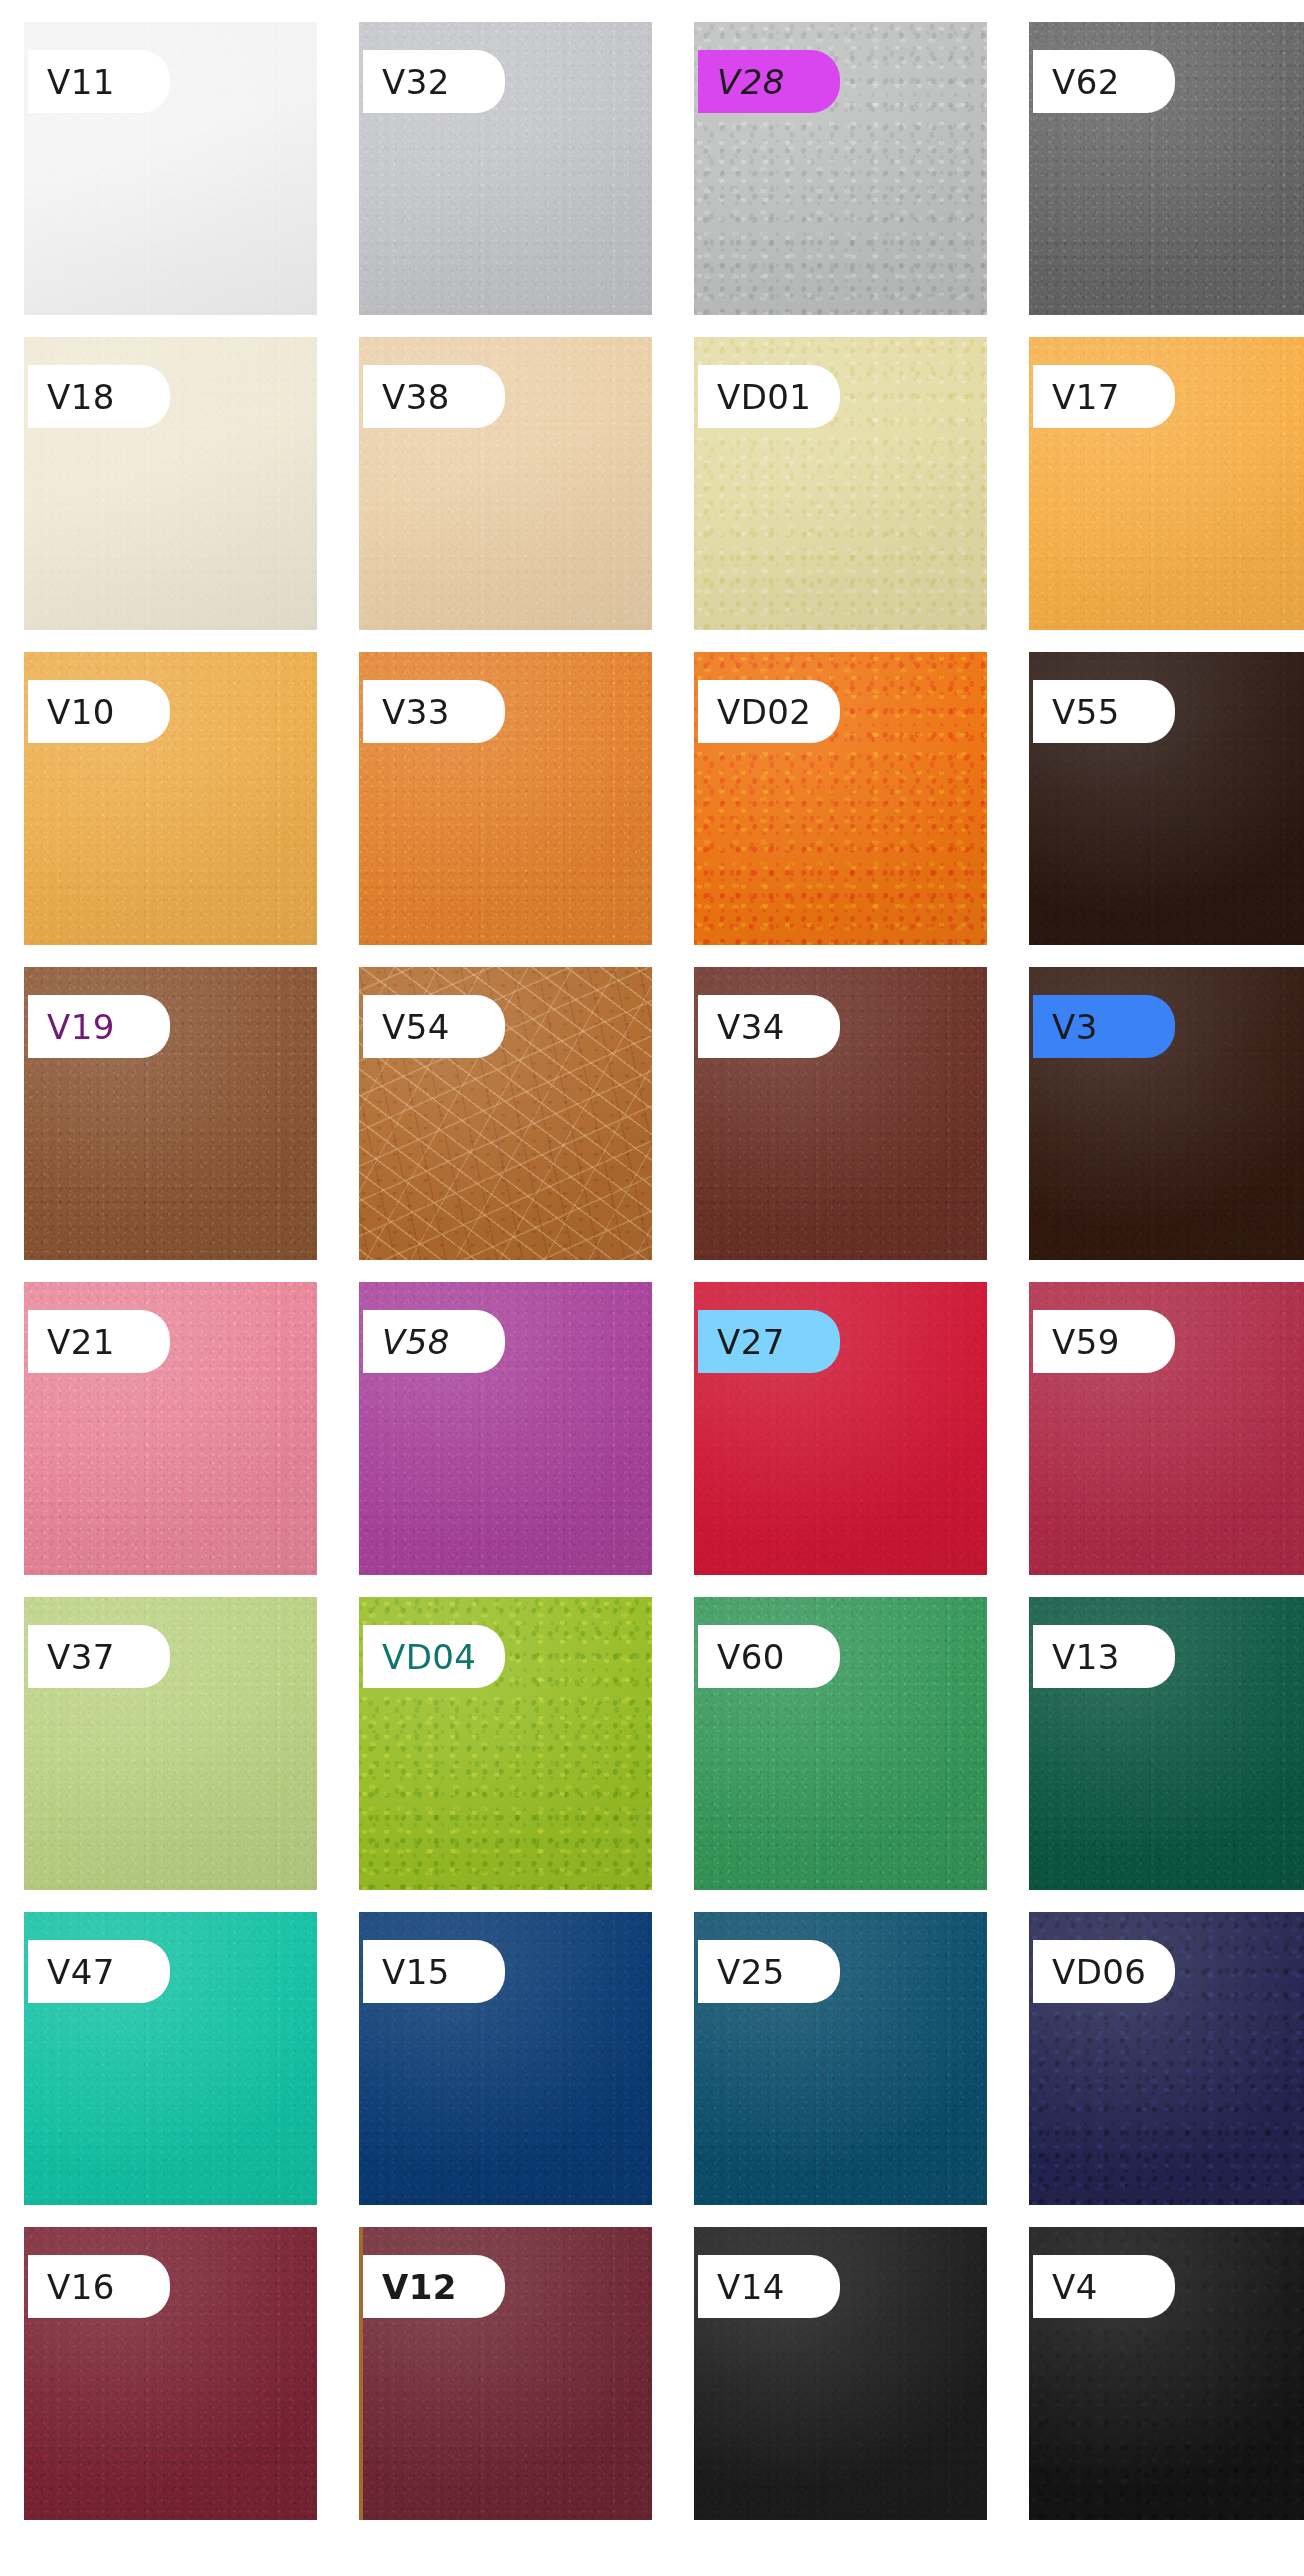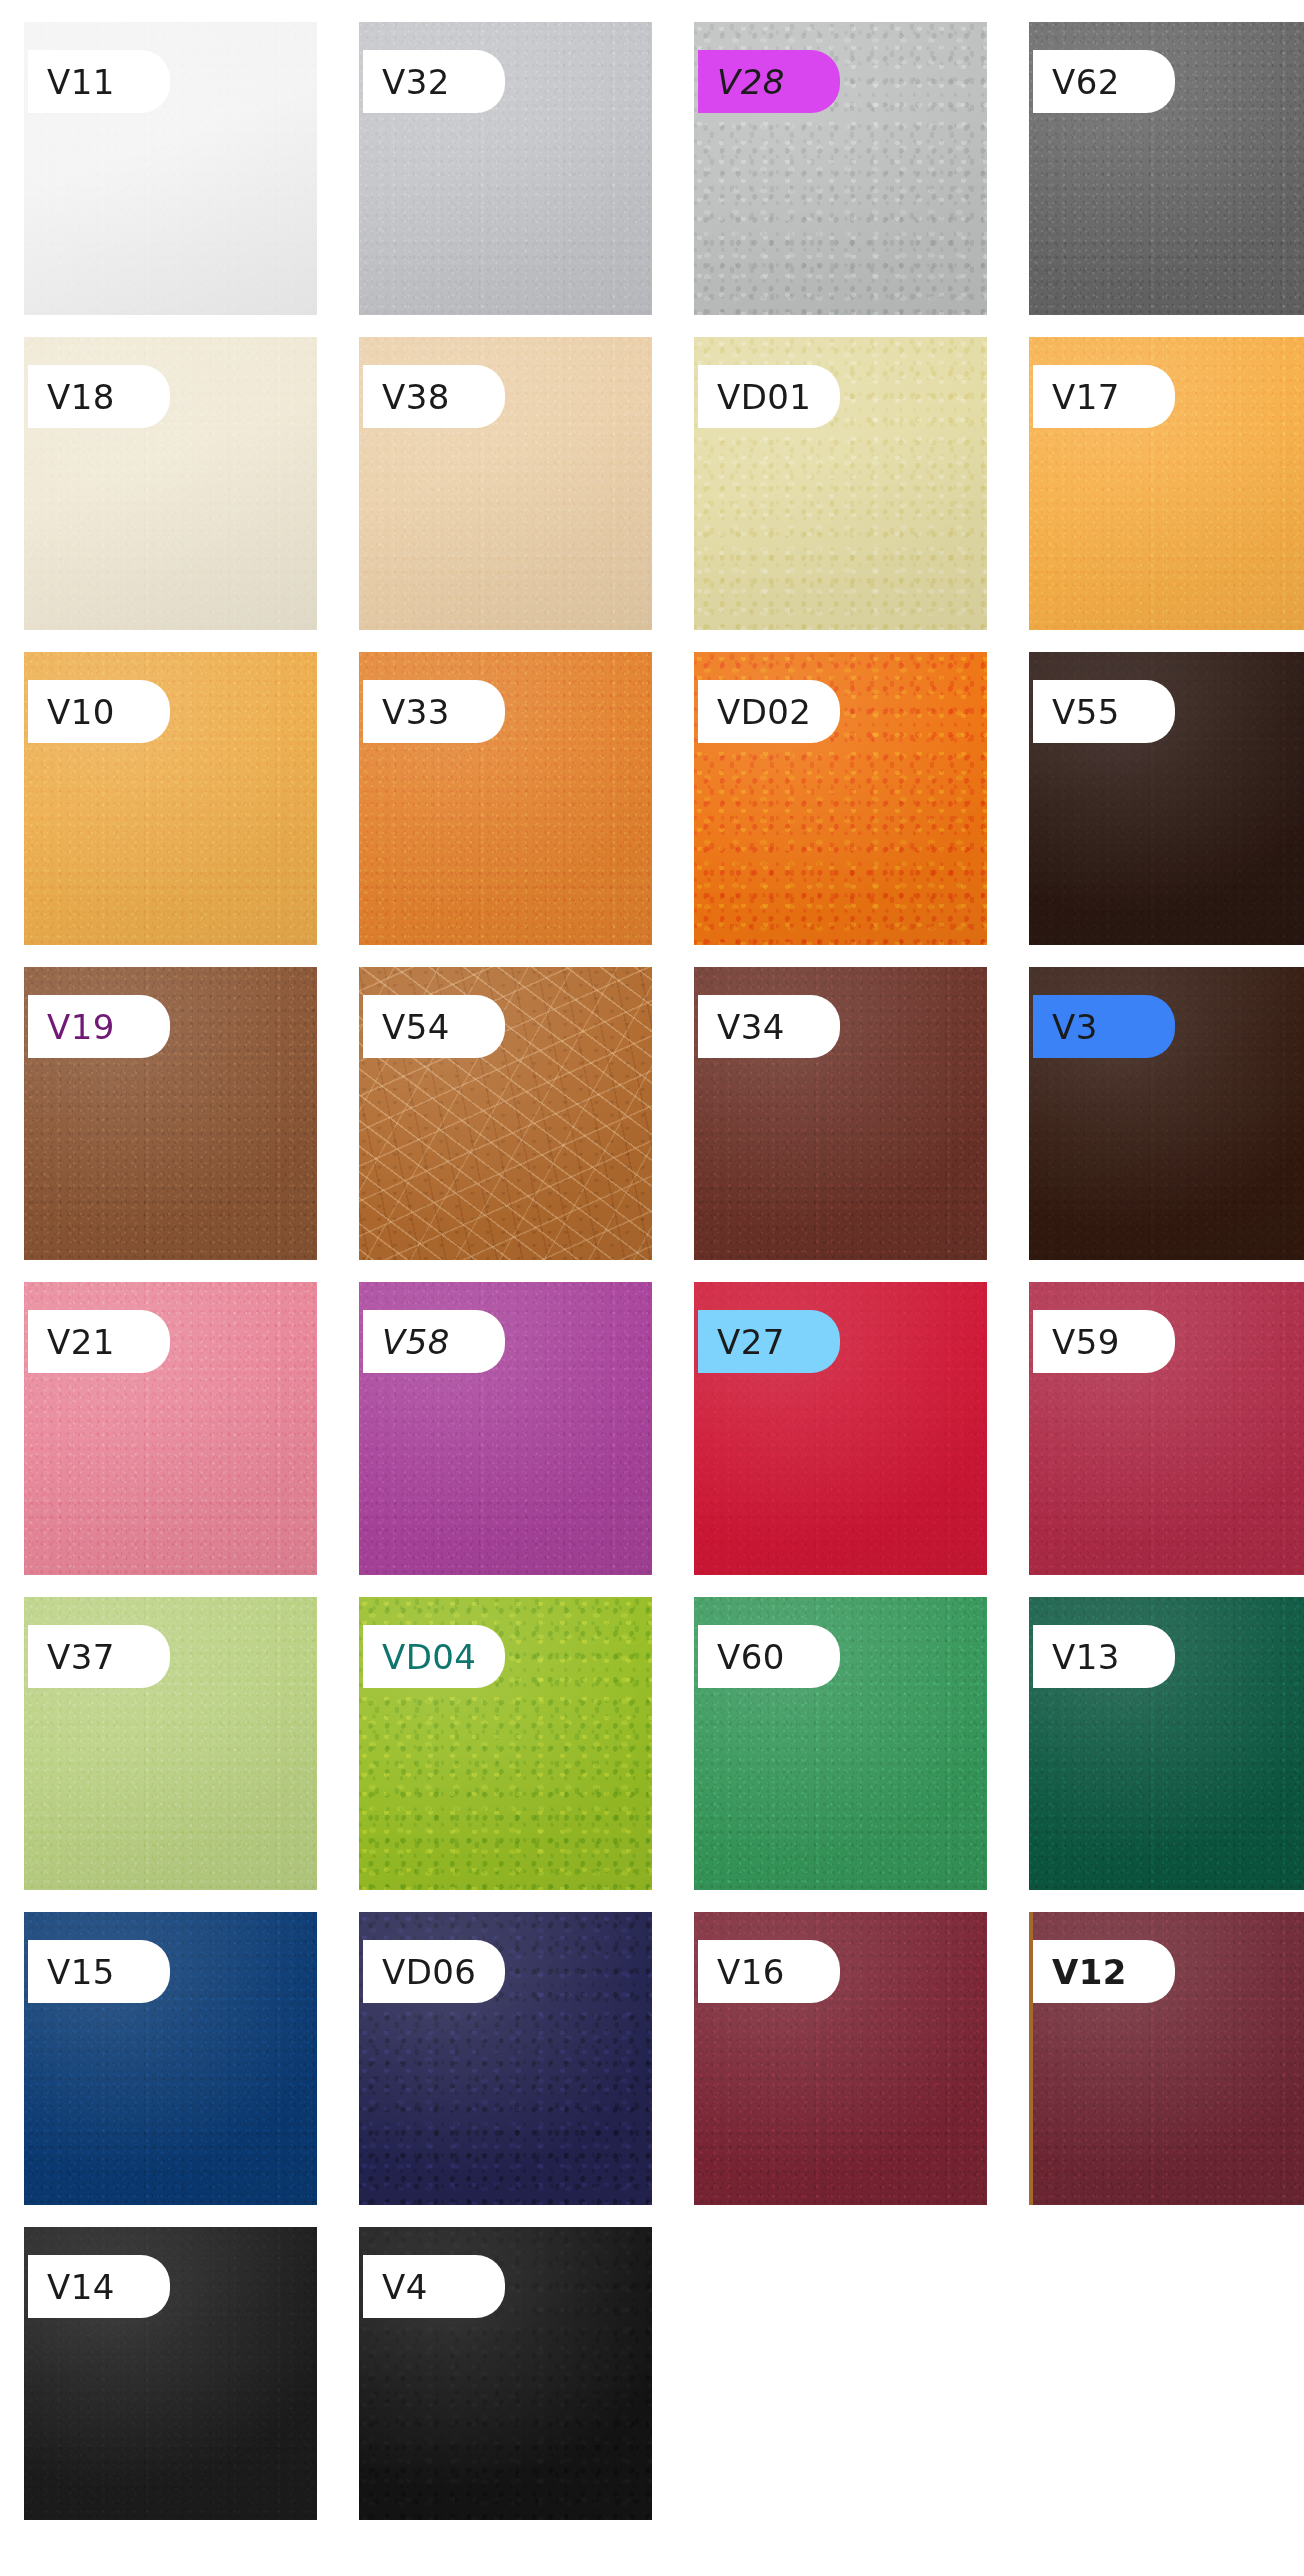--- a/index.html
+++ b/index.html
@@ -323,28 +323,44 @@
     </div>
     <div class="swatch-cell">
       <div class="swatch-color" style="background: rgb(12, 87, 64);"></div>
       <div class="grain pebble"></div>
       <div class="sheen"></div>
       <div class="label-tab" style="background: rgb(255, 255, 255);">
         <span class="label-text" style="color: rgb(27, 27, 27);">V13</span>
       </div>
     </div>
     <div class="swatch-cell">
+      <div class="swatch-color" style="background: rgb(20, 193, 163);"></div>
+      <div class="grain pebble"></div>
+      <div class="sheen"></div>
+      <div class="label-tab" style="background: rgb(255, 255, 255);">
+        <span class="label-text" style="color: rgb(27, 27, 27);">V47</span>
+      </div>
+    </div>
+    <div class="swatch-cell">
       <div class="swatch-color" style="background: rgb(10, 58, 115);"></div>
       <div class="grain pebble"></div>
       <div class="sheen"></div>
       <div class="label-tab" style="background: rgb(255, 255, 255);">
         <span class="label-text" style="color: rgb(27, 27, 27);">V15</span>
       </div>
     </div>
     <div class="swatch-cell">
+      <div class="swatch-color" style="background: rgb(12, 78, 107);"></div>
+      <div class="grain pebble"></div>
+      <div class="sheen"></div>
+      <div class="label-tab" style="background: rgb(255, 255, 255);">
+        <span class="label-text" style="color: rgb(27, 27, 27);">V25</span>
+      </div>
+    </div>
+    <div class="swatch-cell">
       <div class="swatch-color" style="background: rgb(35, 35, 80);"></div>
       <div class="grain coarse"></div>
       <div class="sheen"></div>
       <div class="label-tab" style="background: rgb(255, 255, 255);">
         <span class="label-text" style="color: rgb(27, 27, 27);">VD06</span>
       </div>
     </div>
     <div class="swatch-cell">
       <div class="swatch-color" style="background: rgb(122, 36, 52);"></div>
       <div class="grain pebble"></div>

